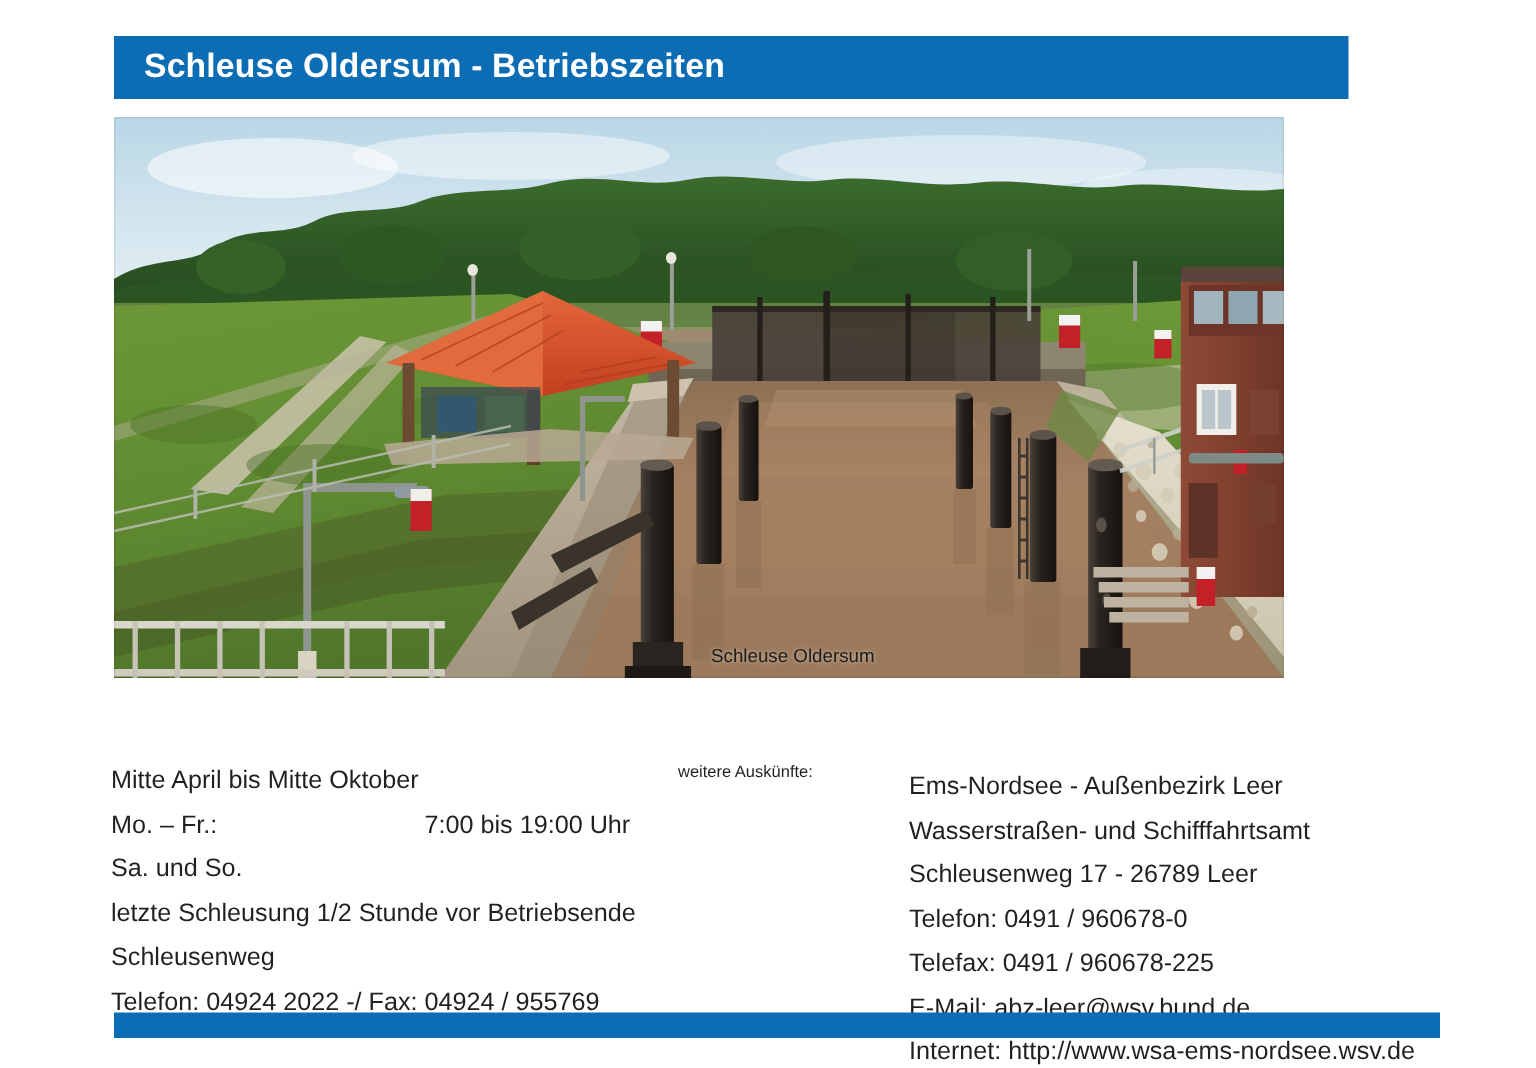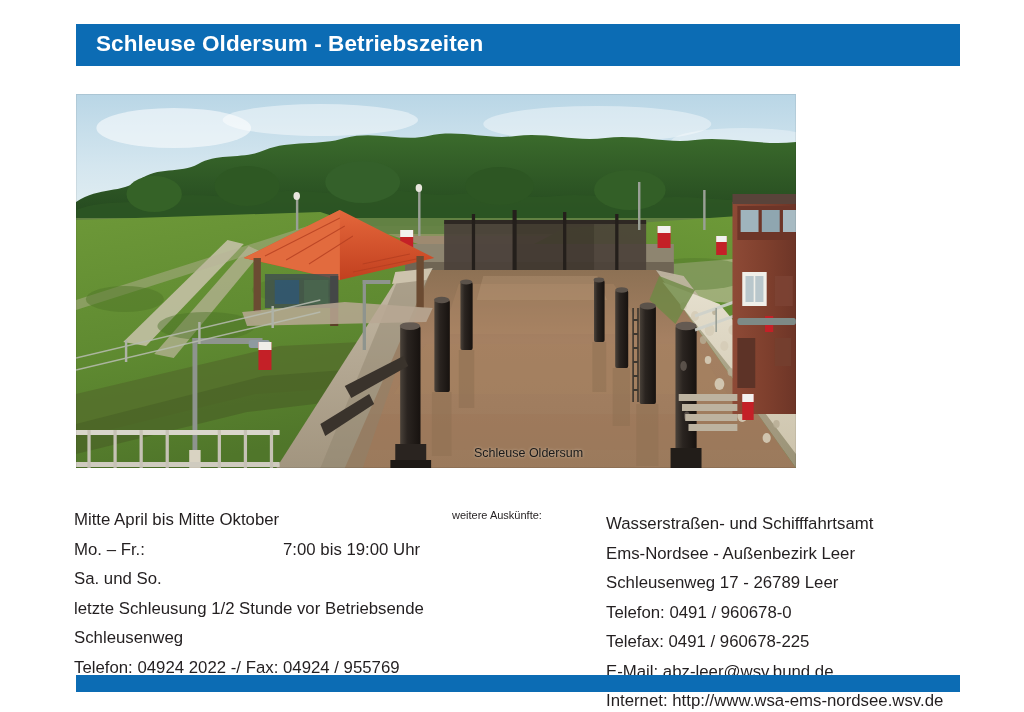--- a/index.html
+++ b/index.html
@@ -15,46 +15,46 @@
     overflow: hidden;
     font-family: "Liberation Sans", "DejaVu Sans", sans-serif;
     color: #231f20;
   }
 
   
   #header-bar {
     position: absolute;
     left: 76px;
     top: 24px;
-    width: 884px;
+    width: 776px;
     height: 42px;
     background: #0c6cb4;
+    padding-left: 47px;
   }
   #header-title {
     position: absolute;
     left: 20px;
     top: 50%;
     transform: translateY(-52%);
     color: #ffffff;
     font-size: 22.5px;
     font-weight: 600;
     letter-spacing: 0.1px;
     white-space: nowrap;
   }
 
   
   #photo-figure {
     position: absolute;
     left: 76px;
     top: 78px;
-    width: 720px;
+    width: 780px;
     height: 374px;
     overflow: hidden;
     background: #9e8a70;
-    margin-top: 16px;
   }
   #photo-canvas {
     position: absolute;
     inset: 0;
     width: 100%;
     height: 100%;
   }
   #photo-caption {
     position: absolute;
     left: 398px;
@@ -475,22 +475,22 @@
   </div>
 
   <div class="hours-line">letzte Schleusung 1/2 Stunde vor Betriebsende</div>
   <div class="hours-line">Schleusenweg</div>
   <div class="hours-line">Telefon: 04924 2022 -/ Fax: 04924 / 955769</div>
 </div>
 
 <div id="contact-block" class="text-block">
   <div id="contact-label">weitere Auskünfte:</div>
   <div id="contact-lines">
+    <div class="contact-line">Ems-Nordsee - Außenbezirk Leer</div>
     <div class="contact-line">Wasserstraßen- und Schifffahrtsamt</div>
-    <div class="contact-line">Ems-Nordsee - Außenbezirk Leer</div>
     <div class="contact-line">Schleusenweg 17 - 26789 Leer</div>
     <div class="contact-line">Telefon: 0491 / 960678-0</div>
     <div class="contact-line">Telefax: 0491 / 960678-225</div>
     <div class="contact-line">E-Mail: abz-leer@wsv.bund.de</div>
     <div class="contact-line">Internet: http://www.wsa-ems-nordsee.wsv.de</div>
   </div>
 </div>
 
 <div id="footer-bar"></div>
 

